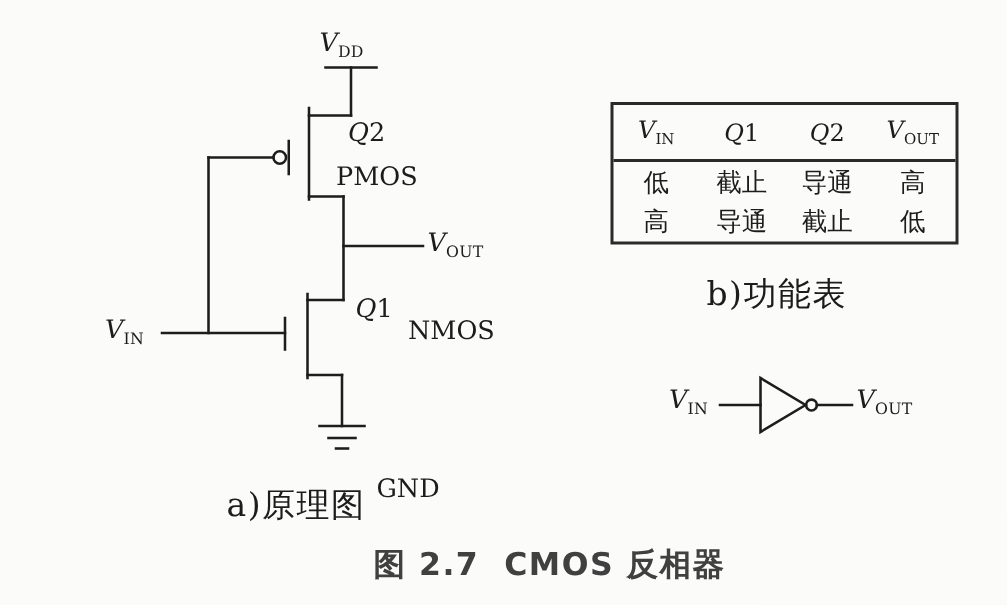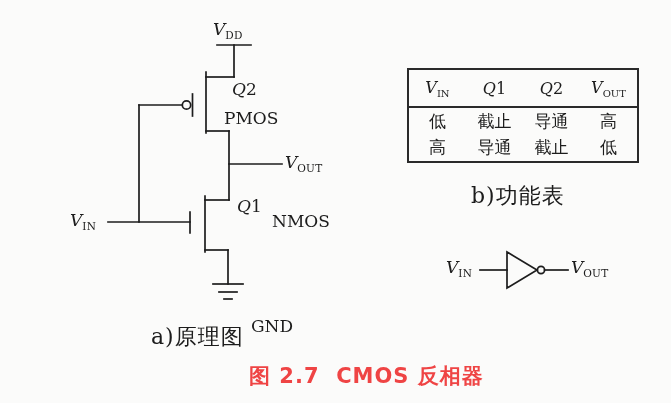--- a/index.html
+++ b/index.html
@@ -14,21 +14,21 @@
     stroke:#1d1d1d; stroke-width:1.7; fill:none; stroke-linecap:square;
   }
   .lbl { position:absolute; font-size:17px; line-height:1.1; white-space:pre; }
   .lbl i { font-style:italic; font-family:"DejaVu Serif","Liberation Serif",serif; }
   .lbl sub { font-size:10.5px; vertical-align:-0.4em; letter-spacing:0.2px; }
   .cn-caption { position:absolute; font-size:22px; letter-spacing:1px; white-space:pre; }
   .fig-caption {
     position:absolute; left:249px; top:362px;
     font-family:"DejaVu Sans","Liberation Sans",sans-serif;
     font-weight:bold; font-size:21px; letter-spacing:1px; white-space:pre;
-    color:#ef4444;
+    color:#404040;
   }
   .ftable {
     position:absolute; left:407px; top:68px; width:232px; height:95px;
     box-sizing:border-box; border:2px solid #2a2a2a;
     display:flex; flex-direction:column;
   }
   .ftable .thead {
     height:36px; border-bottom:2px solid #2a2a2a;
     display:flex; align-items:center;
   }

